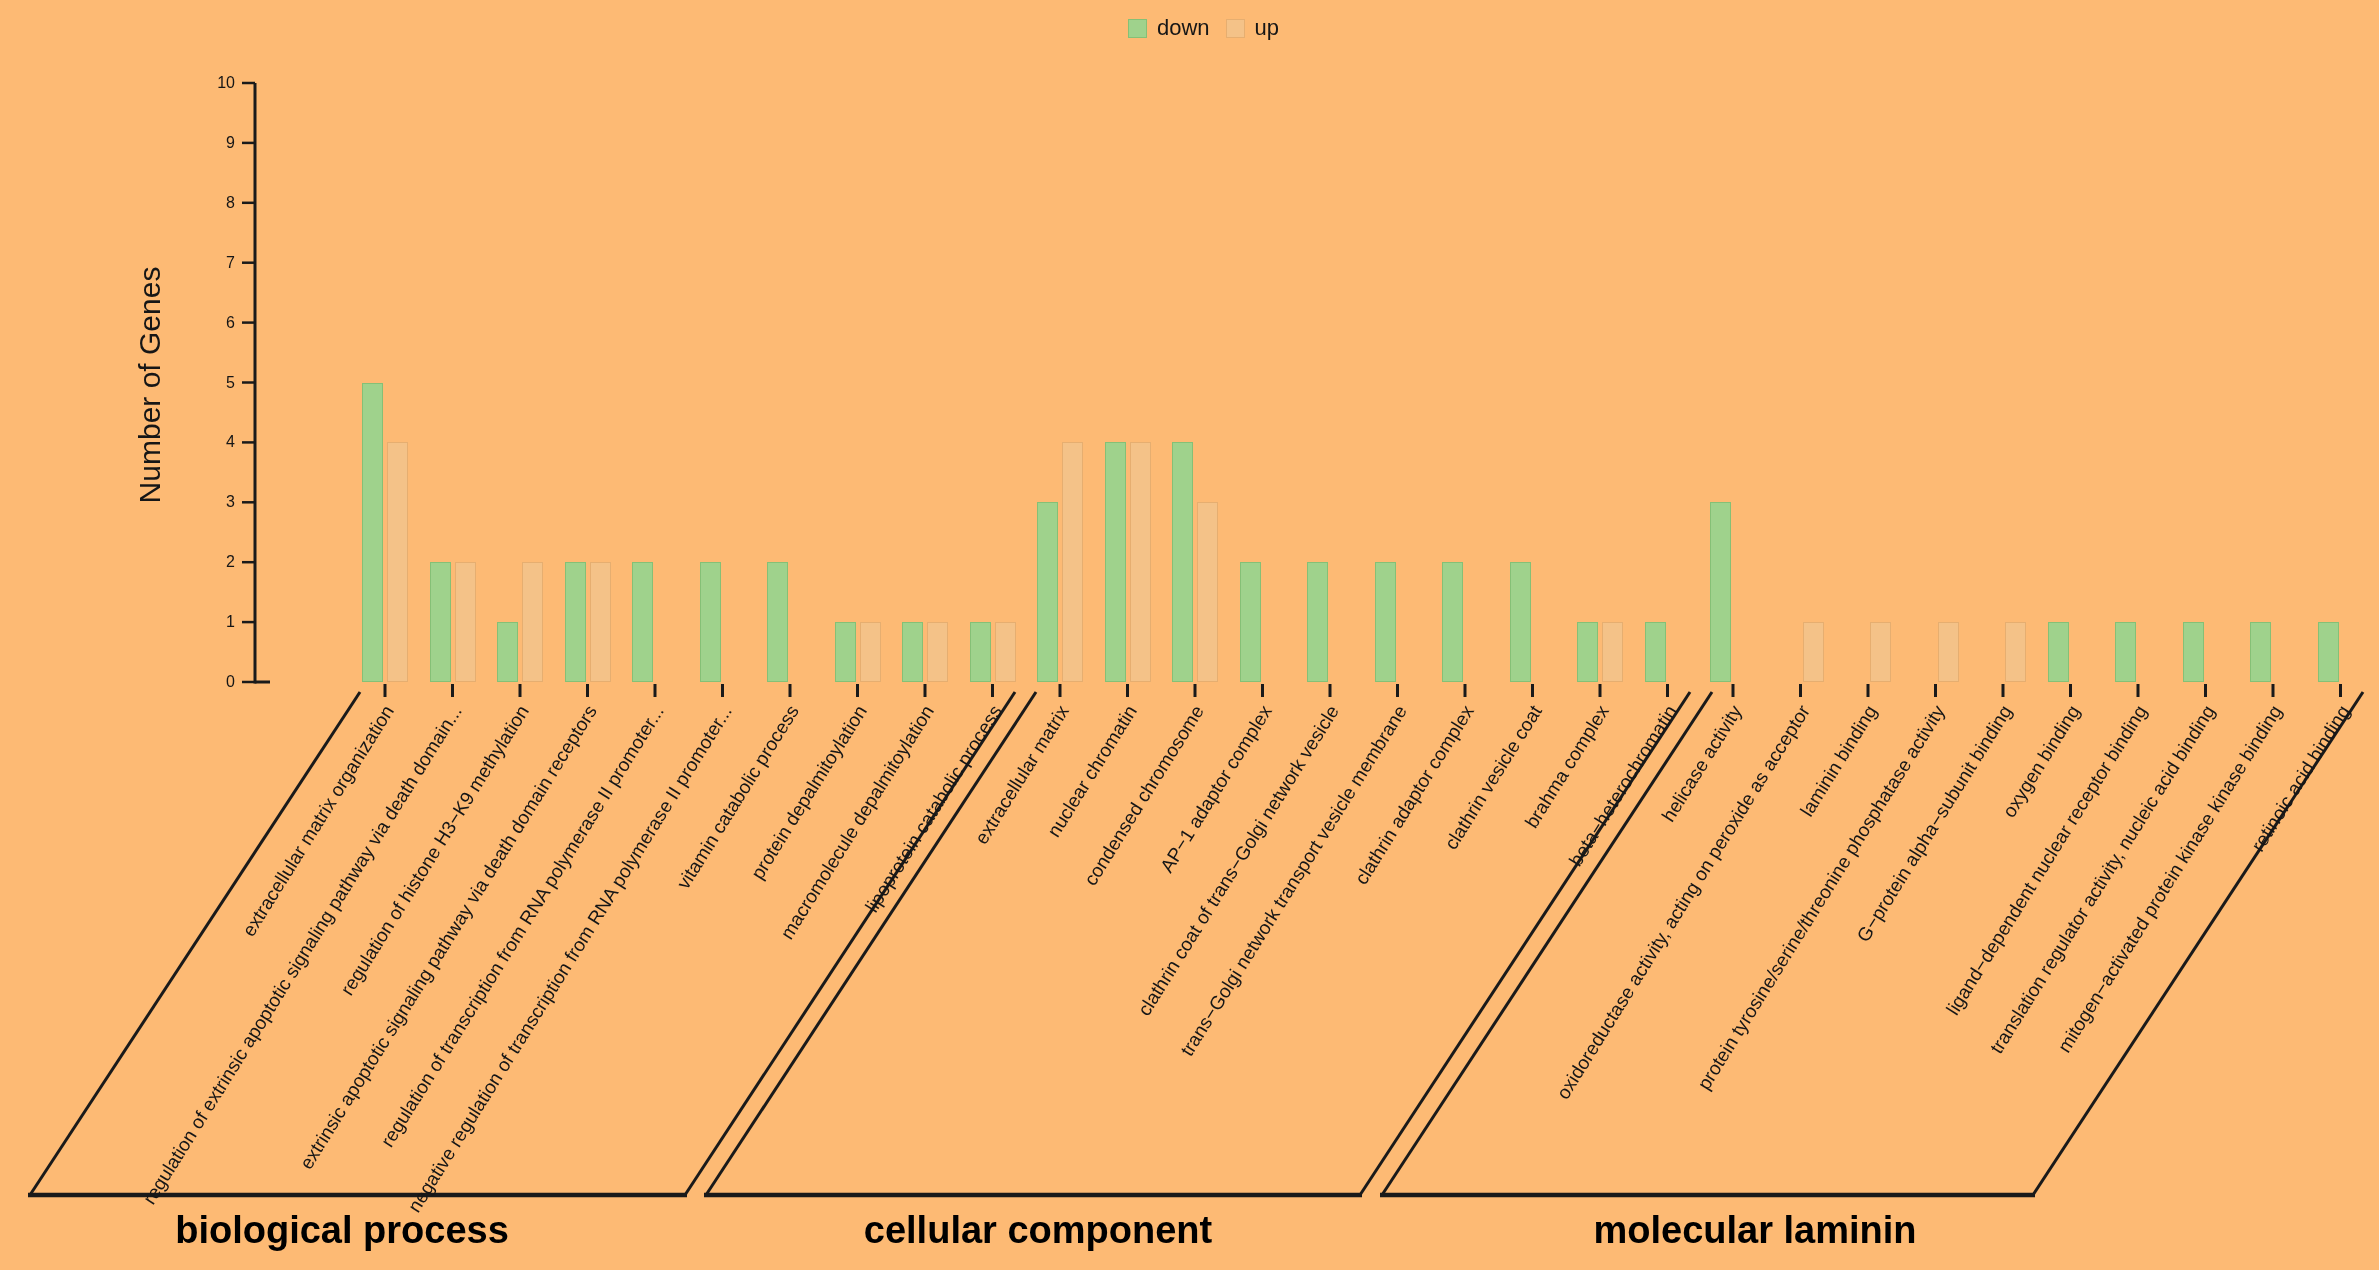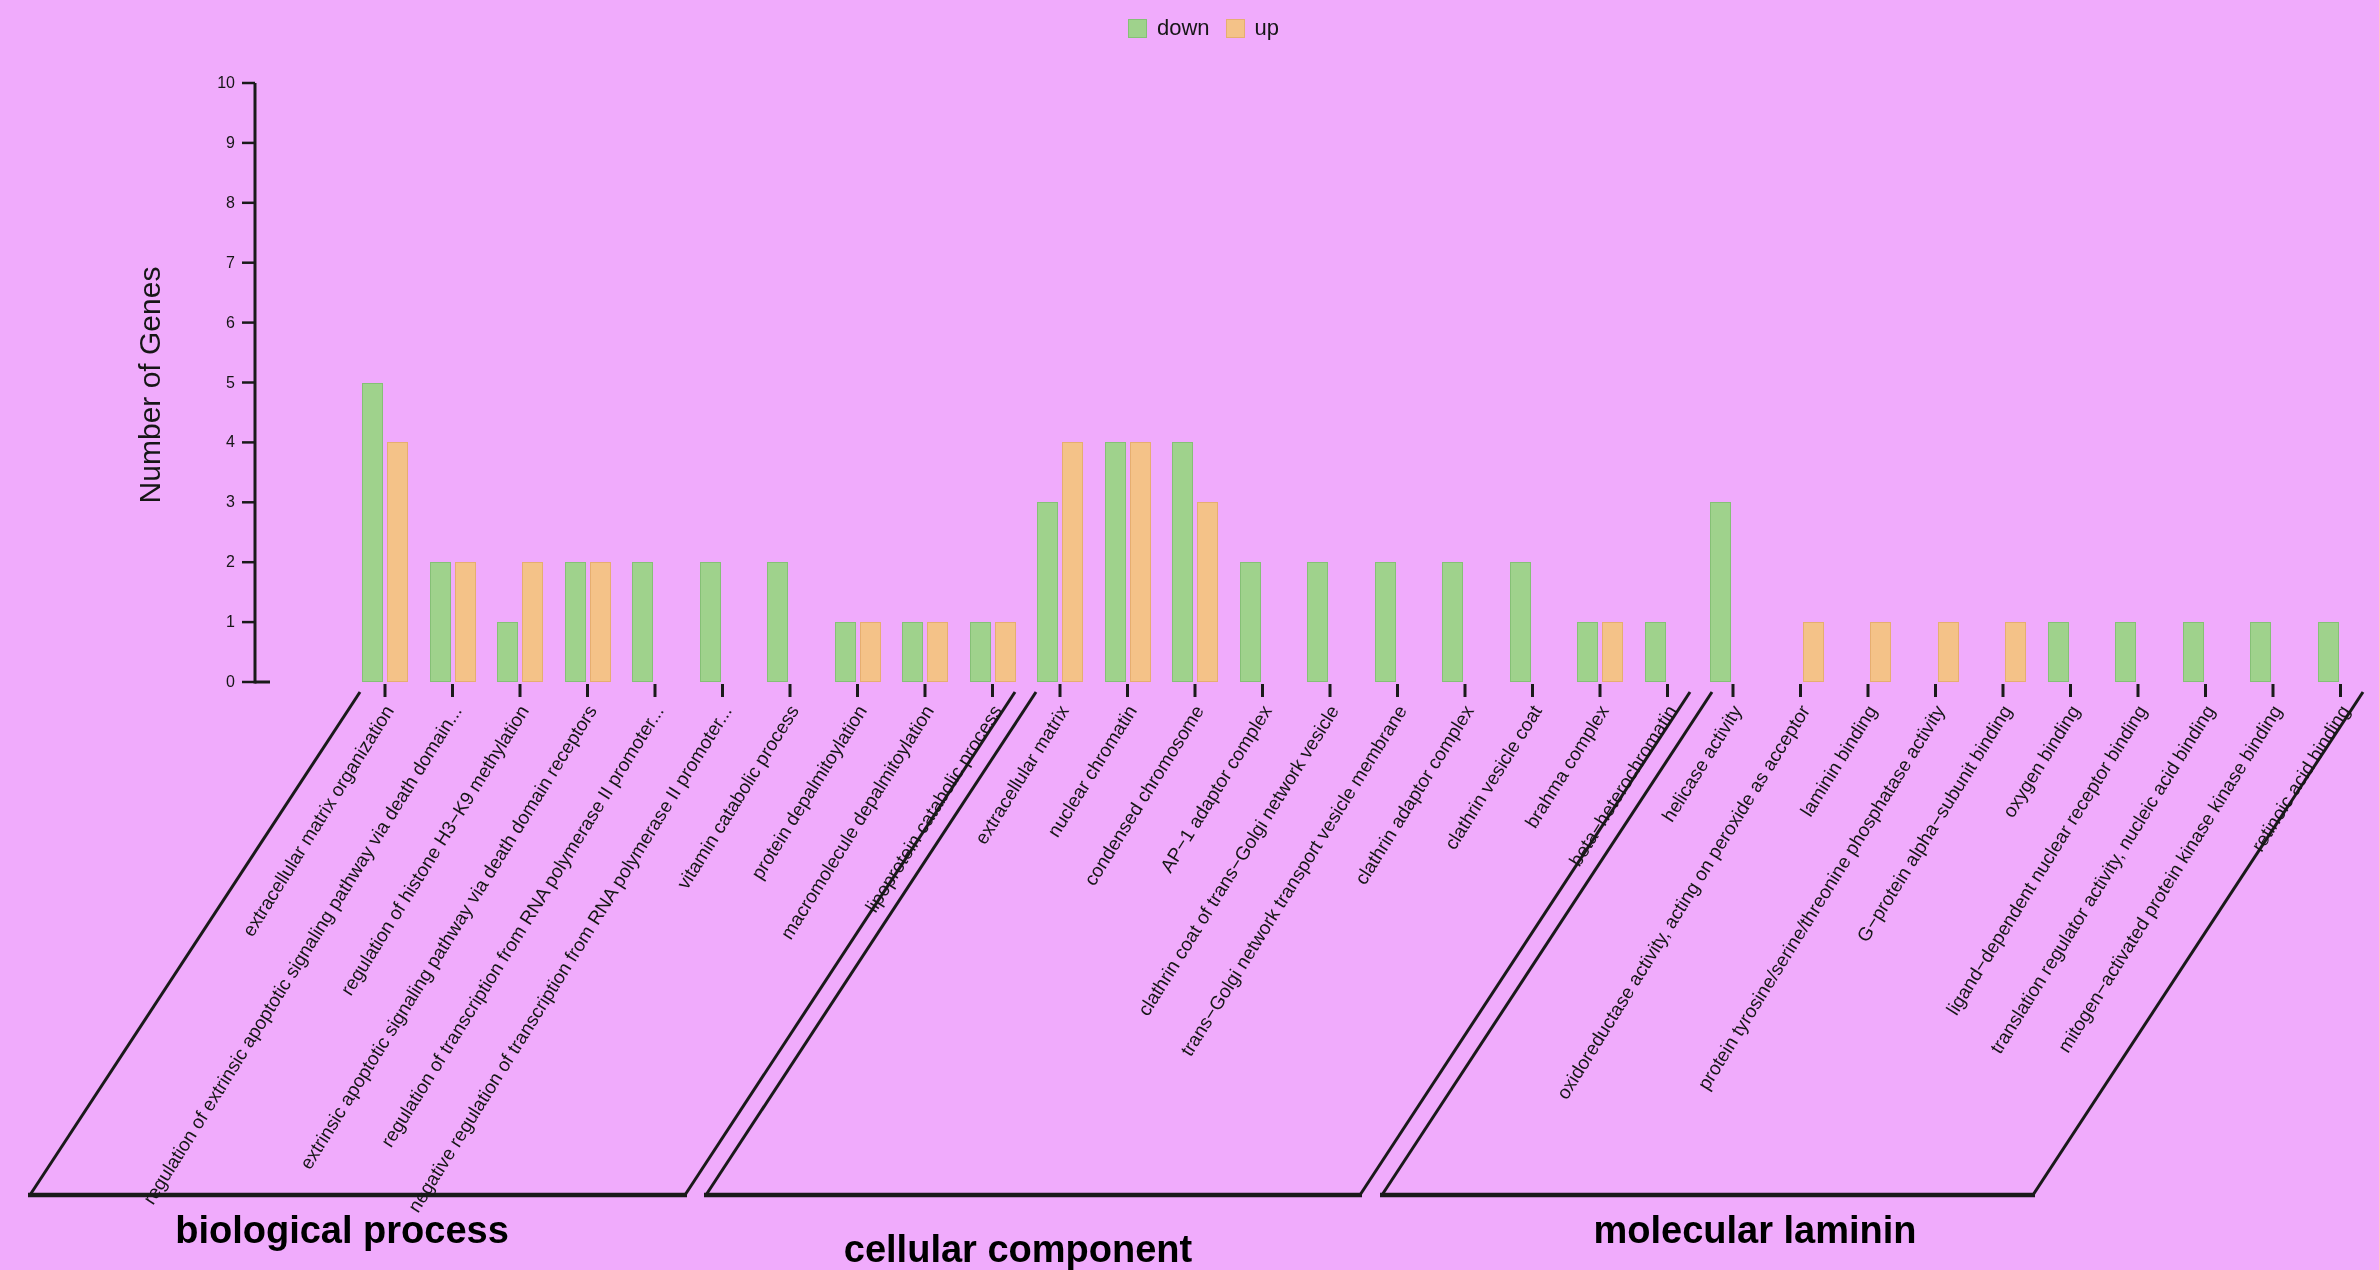--- a/index.html
+++ b/index.html
@@ -1,16 +1,16 @@
 <!DOCTYPE html>
 <html><head>
 <meta charset="utf-8">
 <style>
   html,body{margin:0;padding:0;background:#ffffff;}
-  #app{position:relative;width:2379px;height:1270px;background:#f0abfc;
+  #app{position:relative;width:2379px;height:1270px;background:#fdba74;
        font-family:"Liberation Sans",sans-serif;overflow:hidden;color:#111;}
   #chart-lines{position:absolute;left:0;top:0;width:2379px;height:1270px;}
   .bar{position:absolute;box-sizing:border-box;border:1px solid;}
   .cat-label{position:absolute;width:760px;text-align:right;font-size:19px;line-height:1;
              color:#161616;white-space:nowrap;transform-origin:100% 0;transform:rotate(-58deg);}
   .ytick-label{position:absolute;width:70px;text-align:right;font-size:16px;line-height:24px;color:#161616;}
   .group-label{position:absolute;width:760px;text-align:center;font-size:38px;font-weight:bold;
                color:#000;line-height:1.1;}
   #y-axis-title{position:absolute;left:150px;top:385px;transform:translate(-50%,-50%) rotate(-90deg);
                 font-size:30px;color:#161616;white-space:nowrap;}
@@ -175,17 +175,17 @@
       <div class="cat-label" style="left: 1171.5px; top: 702px;">protein tyrosine/serine/threonine phosphatase activity</div>
       <div class="cat-label" style="left: 1239px; top: 702px;">G−protein alpha−subunit binding</div>
       <div class="cat-label" style="left: 1306.5px; top: 702px;">oxygen binding</div>
       <div class="cat-label" style="left: 1374px; top: 702px;">ligand−dependent nuclear receptor binding</div>
       <div class="cat-label" style="left: 1441.5px; top: 702px;">translation regulator activity, nucleic acid binding</div>
       <div class="cat-label" style="left: 1509px; top: 702px;">mitogen−activated protein kinase kinase binding</div>
       <div class="cat-label" style="left: 1576.5px; top: 702px;">retinoic acid binding</div>
     </div>
   <div id="grouplabels-layer">
       <div class="group-label" style="left: -38px; top: 1210px;">biological process</div>
-      <div class="group-label" style="left: 638px; top: 1210px; margin-top: 19px;">cellular component</div>
+      <div class="group-label" style="left: 658px; top: 1210px;">cellular component</div>
       <div class="group-label" style="left: 1375px; top: 1210px;">molecular laminin</div>
     </div>
 
 </div>
 
 </body></html>

